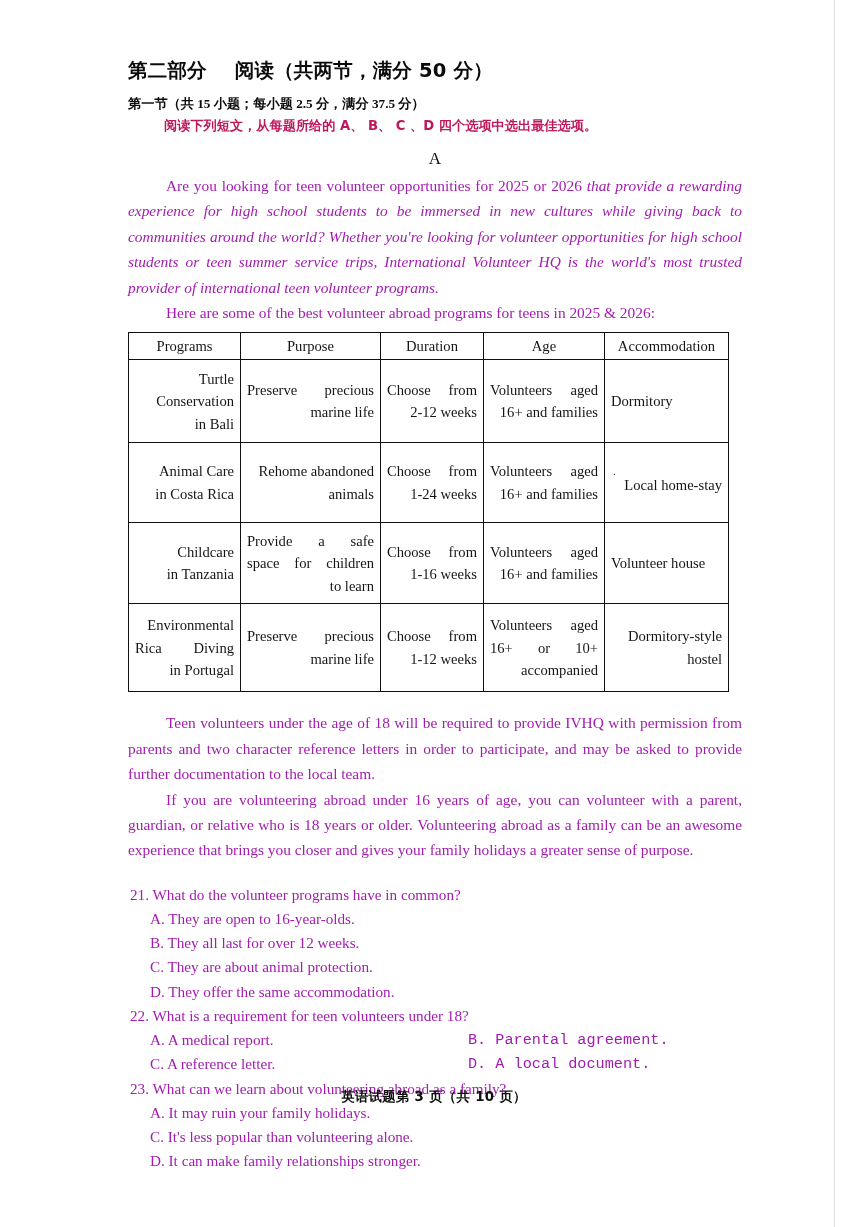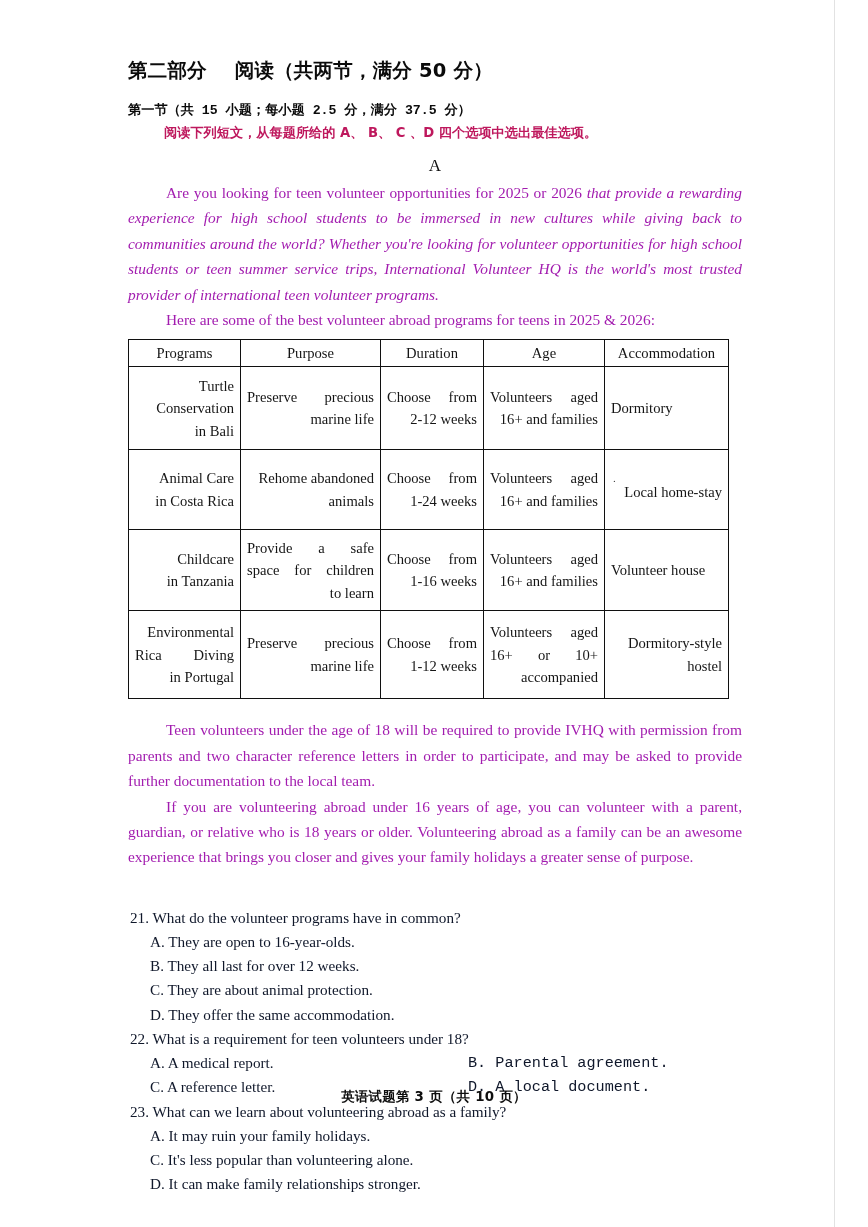--- a/index.html
+++ b/index.html
@@ -43,25 +43,25 @@
   }
 
   
   .sec-title {
     font-family: "DejaVu Sans", "Liberation Sans", sans-serif;
     font-weight: bold;
     font-size: 19.5px;
     line-height: 26px;
     letter-spacing: 0.2px;
     white-space: pre;
-    margin: 0 0 16px 0;
+    margin: 0 0 9px 0;
     color: #0b0b0b;
   }
   .sub-title {
-    font-family: Liberation Mono, monospace;
+    font-family: Liberation Serif, serif;
     font-weight: bold;
     font-size: 13.2px;
     line-height: 21px;
     margin: 0 0 1px 0;
     color: #0b0b0b;
   }
   .instruction {
     font-family: "DejaVu Sans", "Liberation Sans", sans-serif;
     font-weight: bold;
     font-size: 13.2px;
@@ -137,24 +137,24 @@
     display: block;
     height: 5px;
     line-height: 5px;
     font-size: 11px;
     color: #3a3a3a;
     margin-left: 2px;
   }
 
   
   .questions {
-    margin-top: 36px;
+    margin-top: 20px;
     font-size: 15.2px;
     line-height: 24.2px;
-    color: #0f172a;
+    color: #a21caf;
   }
   .q-stem {
     margin: 0;
     padding-left: 2px;
     font-size: 15.2px;
     line-height: 24.2px;
   }
   .q-opt {
     margin: 0;
     padding-left: 22px;

